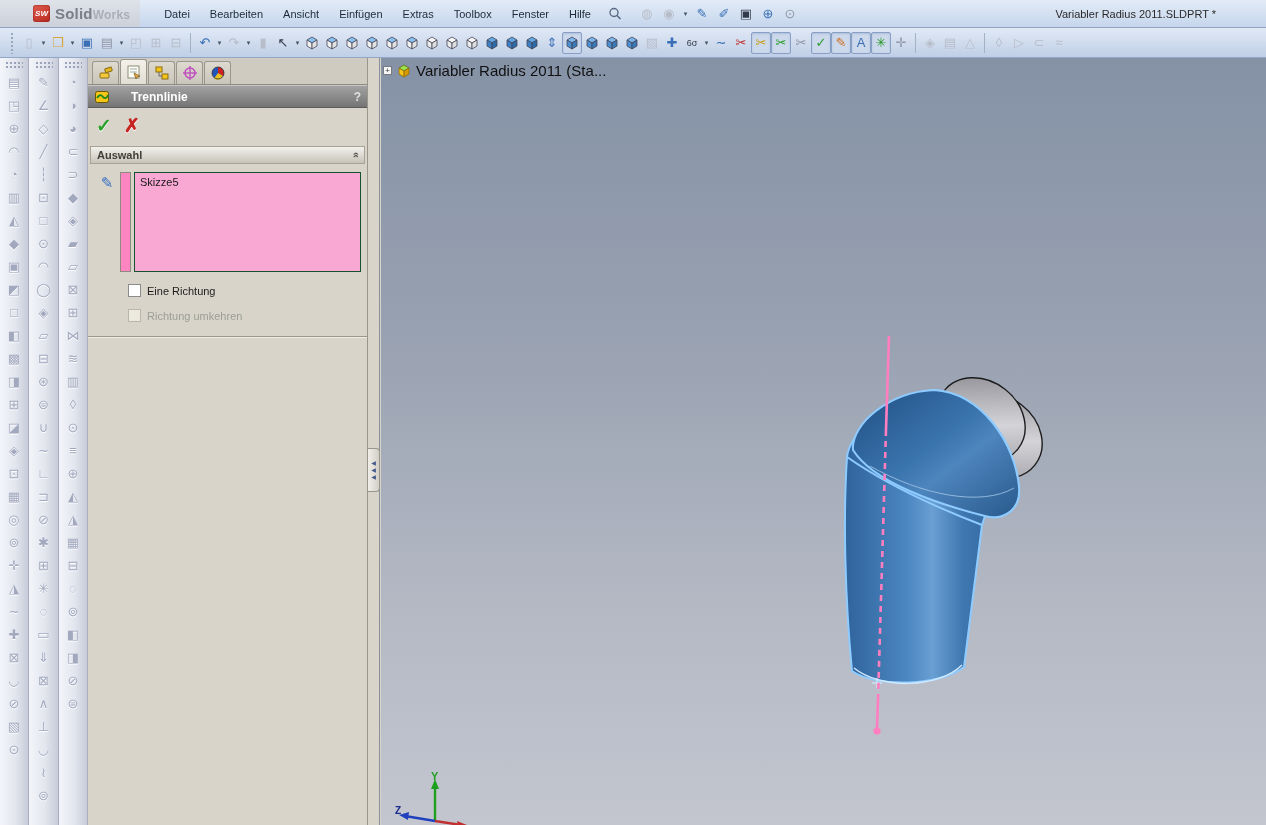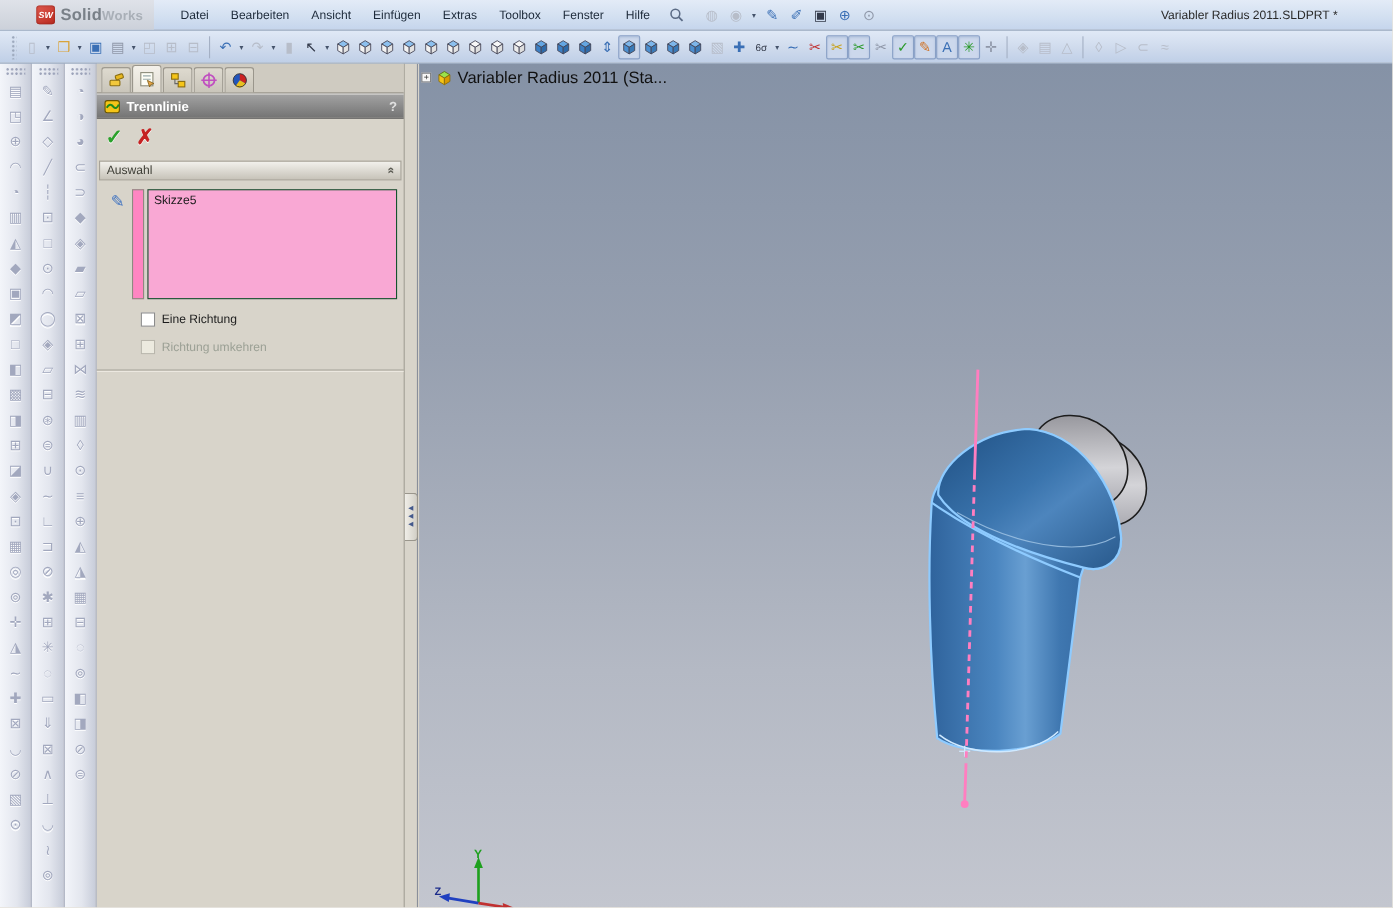--- a/index.html
+++ b/index.html
@@ -55,30 +55,30 @@
 
   
   .pm { position:absolute; left:88px; top:58px; width:280px; bottom:0;
     background:#d8d4ca; border-right:1px solid #9a968c; }
   .pm-tabs { height:27px; display:flex; align-items:flex-end; gap:1px; padding-left:4px;
     background:#cfcbc1; border-bottom:1px solid #8e8a80; }
   .pm-tab { width:27px; height:23px; background:linear-gradient(180deg,#dedacf,#c9c5ba);
     border:1px solid #9a968c; border-bottom:none; border-radius:3px 3px 0 0;
     display:flex; align-items:center; justify-content:center; cursor:default; }
   .pm-tab.active { background:linear-gradient(180deg,#f4f1ea,#e2ded4); height:25px; }
-  .pm-header { height:23px; display:flex; align-items:center; gap:5px; padding:0 6px;
+  .pm-header { height:23px; display:flex; align-items:center; gap:21px; padding:0 6px;
     background:linear-gradient(180deg,#a2a2a2,#747474); border-top:1px solid #c8c8c8; border-bottom:1px solid #5c5c5c; }
   .pm-title { color:#fff; font-weight:bold; font-size:12px; flex:1; }
   .pm-help { color:#e0e0e0; font-weight:bold; font-size:12px; cursor:default; }
   .pm-okrow { height:34px; display:flex; align-items:center; gap:12px; padding-left:8px; }
   .pm-ok { color:#2ba12b; font-size:19px; font-weight:bold; cursor:default; text-shadow:0 1px 0 #fff; }
   .pm-cancel { color:#c52222; font-size:19px; font-weight:bold; cursor:default; text-shadow:0 1px 0 #fff; }
   .grp-bar { margin:4px 2px 0 2px; height:18px; display:flex; align-items:center; padding:0 6px;
     background:linear-gradient(180deg,#f2f1ec,#c7c3b9); border:1px solid #a7a399; }
-  .grp-label { font-weight:normal; color:#3f3f37; flex:1; }
+  .grp-label { font-weight:bold; color:#3f3f37; flex:1; }
   .grp-chev { color:#5a5a52; font-size:11px; transform:rotate(-90deg); font-weight:bold; }
   .sel-row { display:flex; align-items:flex-start; margin:8px 6px 0 6px; }
   .sel-icon { width:26px; padding-top:2px; text-align:center; }
   .pencil-glyph { font-size:15px; color:#3a6fc0; }
   .color-bar { width:11px; align-self:stretch; margin-right:3px; border:1px solid #8e8a80; }
   .bar-pink { background:#ff85c2; }
   .bar-blue { background:#4da3f0; }
   .listbox { flex:1; height:100px; background:#f9a8d4; border:1px solid #14532d; padding:3px 5px; overflow:hidden;
     color:#1a1a1a; }
   .listbox.active { height:98px; background:#d2e9fb; border:2px solid #62a8dc; }

